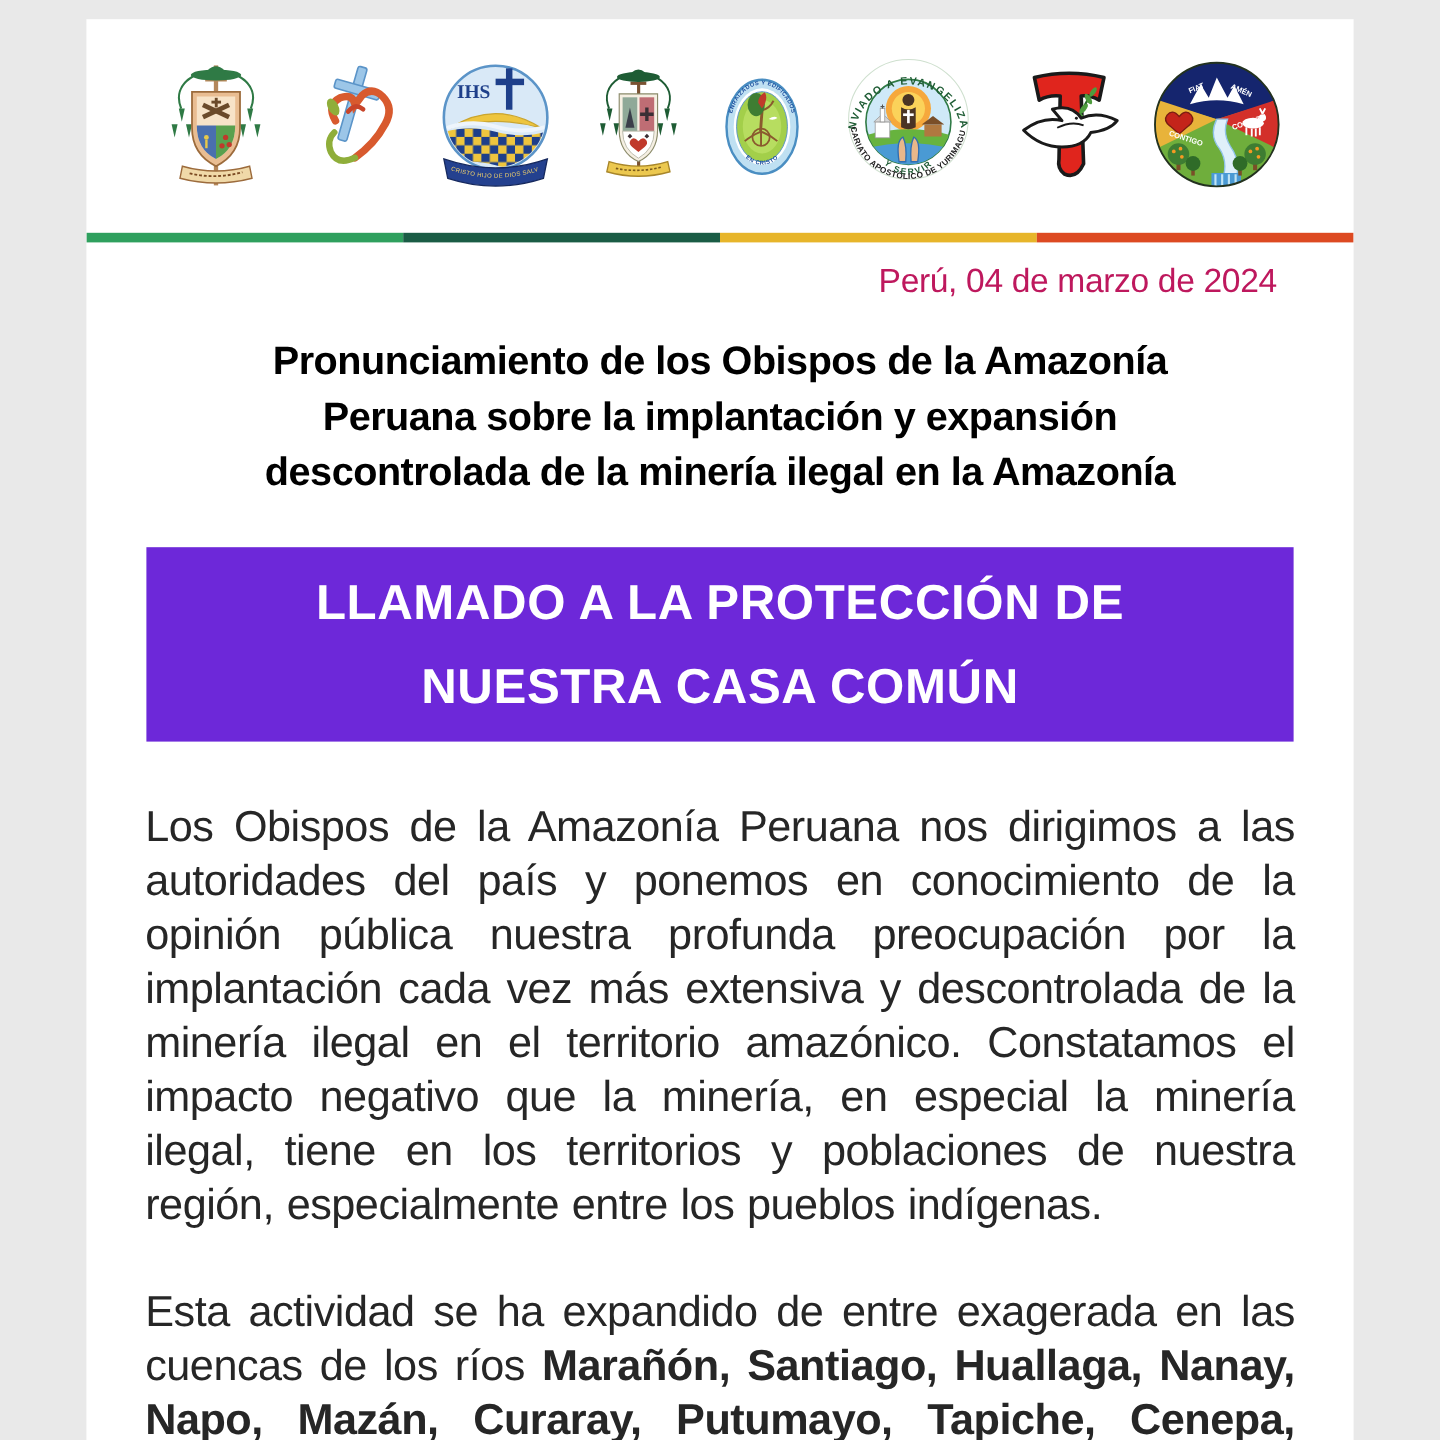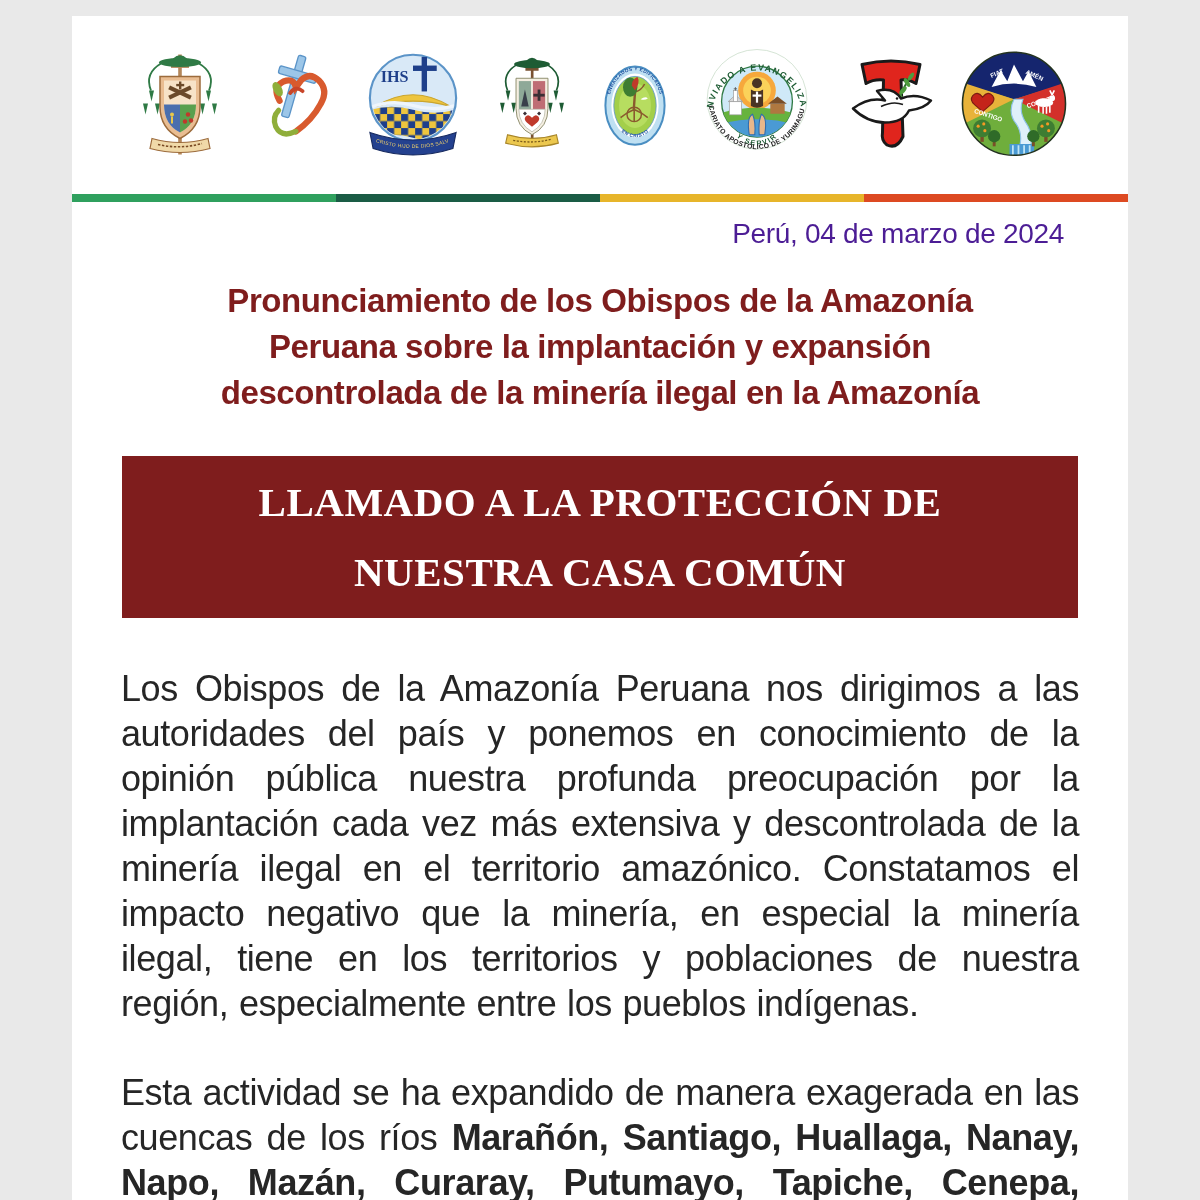--- a/index.html
+++ b/index.html
@@ -14,21 +14,21 @@
     padding:26px 56px 0 56px;height:128px;
   }
   .logo{display:flex;align-items:center;justify-content:center;height:124px;}
   .logo svg{display:block;height:100%;}
   
   .divider{display:flex;height:8px;margin-top:24px;width:100%;}
   .divider .seg{flex:1 1 0;}
   
   .date-line{
     margin-top:16px;padding-right:64px;text-align:right;
-    font-size:28px;color:#4c1d95;letter-spacing:-0.3px;
+    font-size:28px;color:#be185d;letter-spacing:-0.3px;
   }
   
   .doc-title{
     margin-top:28px;text-align:center;font-weight:bold;
     font-size:33px;line-height:46px;letter-spacing:-0.4px;
     white-space:pre-line;
   }
   
   .banner{
     width:956px;height:162px;margin:40px auto 0 auto;
@@ -303,25 +303,25 @@
 
   <div class="divider">
     <div class="seg" style="background-color: rgb(47, 160, 94);"></div>
     <div class="seg" style="background-color: rgb(26, 92, 69);"></div>
     <div class="seg" style="background-color: rgb(231, 181, 42);"></div>
     <div class="seg" style="background-color: rgb(221, 74, 34);"></div>
   </div>
 
   <div class="date-line">Perú, 04 de marzo de 2024</div>
 
-  <h1 class="doc-title" style="margin-bottom: 0px; color: #7f1d1d;">Pronunciamiento de los Obispos de la Amazonía
+  <h1 class="doc-title" style="margin-bottom: 0px; color: #000000;">Pronunciamiento de los Obispos de la Amazonía
 Peruana sobre la implantación y expansión
 descontrolada de la minería ilegal en la Amazonía</h1>
 
-  <div class="banner" style="background-color: #7f1d1d; font-family: Liberation Serif, serif;">LLAMADO A LA PROTECCIÓN DE
+  <div class="banner" style="background-color: #6d28d9;">LLAMADO A LA PROTECCIÓN DE
 NUESTRA CASA COMÚN</div>
 
   <div class="body-text">
     <p>Los Obispos de la Amazonía Peruana nos dirigimos a las autoridades del país y ponemos en conocimiento de la opinión pública nuestra profunda preocupación por la implantación cada vez más extensiva y descontrolada de la minería ilegal en el territorio amazónico. Constatamos el impacto negativo que la minería, en especial la minería ilegal, tiene en los territorios y poblaciones de nuestra región, especialmente entre los pueblos indígenas.</p>
-    <p><span>Esta actividad se ha expandido de manera exagerada en las cuencas de los ríos </span><b>Marañón, Santiago, Huallaga, Nanay, Napo, Mazán, Curaray, Putumayo, Tapiche, Cenepa, Pachitea, Pozuzo, Yuyapichis, Inambari, Madre de Dios, Malinowski, Punkiri, Pariamanu,</b><span> entre manera.</span></p>
+    <p><span>Esta actividad se ha expandido de entre exagerada en las cuencas de los ríos </span><b>Marañón, Santiago, Huallaga, Nanay, Napo, Mazán, Curaray, Putumayo, Tapiche, Cenepa, Pachitea, Pozuzo, Yuyapichis, Inambari, Madre de Dios, Malinowski, Punkiri, Pariamanu,</b><span> entre manera.</span></p>
   </div>
 
 </div>
 
 </body></html>

